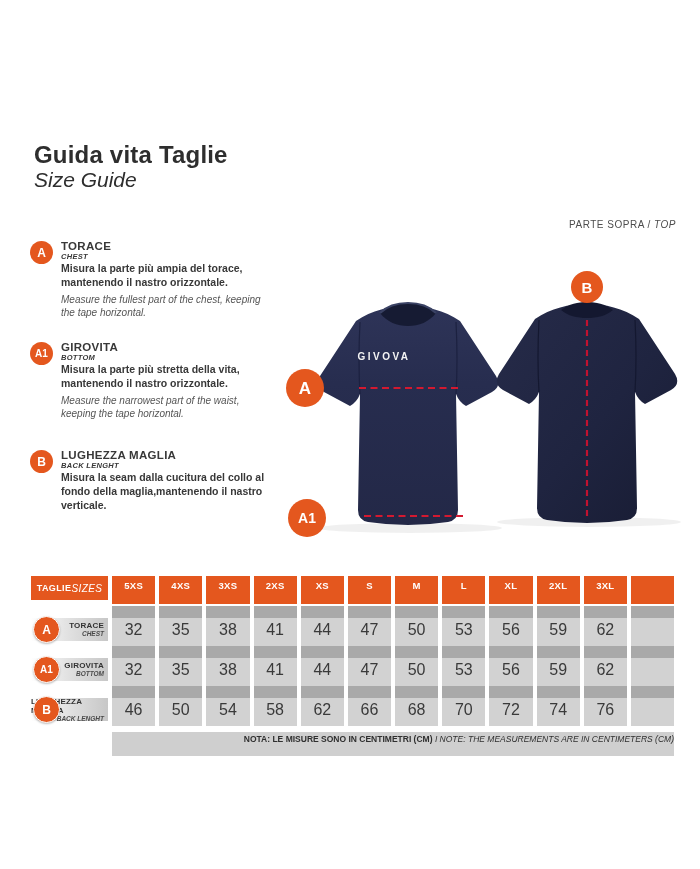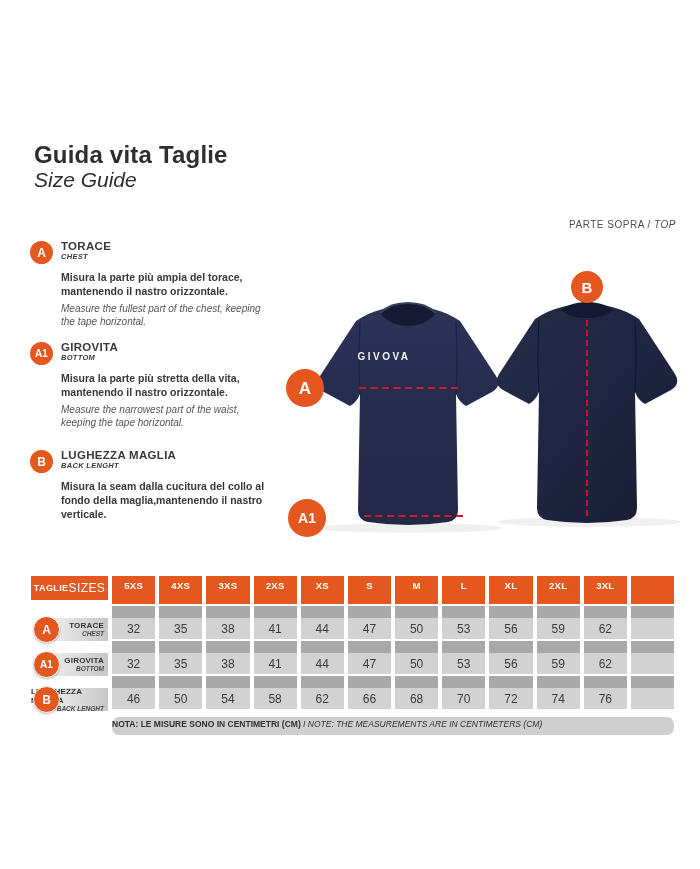--- a/index.html
+++ b/index.html
@@ -26,56 +26,56 @@
   .sec-b{top:449px;}
   .badge{
     position:absolute;left:0;top:1px;width:23px;height:23px;border-radius:50%;
     background:#e4571e;color:#fff;font-weight:bold;display:flex;align-items:center;justify-content:center;
   }
   .badge.sm{font-size:12px;}
   .badge.xs{font-size:10px;}
   .sec-text{margin-left:31px;}
   .sec-title{font-size:11.5px;font-weight:bold;color:#383838;letter-spacing:0.3px;line-height:1.05;}
   .sec-sub{font-size:7.5px;font-weight:bold;font-style:italic;color:#383838;letter-spacing:0.3px;}
-  .sec-it{margin-top:10px;width:235px;font-size:10.5px;font-weight:bold;color:#383838;line-height:1.33;}
+  .sec-it{margin-top:1px;width:235px;font-size:10.5px;font-weight:bold;color:#383838;line-height:1.33;}
   .sec-en{margin-top:3px;width:200px;font-size:10px;font-style:italic;color:#555555;line-height:1.33;}
 
   
   .shirts{left:280px;top:260px;width:420px;height:310px;}
 
   
   .size-table{left:31px;top:576px;width:643px;}
   .t-row{display:flex;gap:4px;}
   .t-row.header{margin-bottom:2px;}
   .label-col{width:77px;flex:0 0 77px;}
   .cell{flex:1 1 0;text-align:center;}
   .h-cell{background:#e4571e;color:#ffffff;font-weight:bold;font-size:9.5px;height:28px;line-height:20px;letter-spacing:0.3px;}
   .h-label{background:#e4571e;color:#ffffff;height:24px;display:flex;flex-direction:row;align-items:center;justify-content:center;}
   .h-label .l1{font-weight:bold;font-size:9px;line-height:10px;letter-spacing:0.4px;}
-  .h-label .l2{font-size:12px;line-height:9px;letter-spacing:0.4px;}
+  .h-label .l2{font-style:italic;font-size:10px;line-height:9px;letter-spacing:0.4px;}
   .band-cell{background:#a9a9a9;height:12px;}
   .spacer{background:transparent;}
-  .v-cell{background:#d2d2d2;height:21px;line-height:23px;font-size:12px;color:#3a3a3a;}
+  .v-cell{background:#d2d2d2;height:28px;line-height:23px;font-size:16px;color:#3a3a3a;}
   .v-label{
     position:relative;height:23px;
     background:linear-gradient(90deg,#ffffff 0%,#e3e3e3 45%,#c7c7c7 100%);
     display:flex;flex-direction:column;align-items:flex-end;justify-content:center;
     padding-right:4px;box-sizing:border-box;
   }
   .v-label .l-it{font-size:8px;font-weight:bold;color:#333333;line-height:9px;letter-spacing:0.2px;}
   .v-label .l-en{font-size:6.5px;font-style:italic;font-weight:bold;color:#4a4a4a;line-height:8px;}
   .t-badge{
     position:absolute;left:2px;top:-2px;width:25px;height:25px;border-radius:50%;
     background:#e4571e;color:#fff;font-weight:bold;display:flex;align-items:center;justify-content:center;
     border:1px solid #ffffff;box-shadow:0 1px 2px rgba(0,0,0,0.25);z-index:2;
   }
   .t-badge.sm{font-size:12px;}
   .t-badge.xs{font-size:10px;}
   .note-row{display:flex;gap:4px;margin-top:6px;}
-  .note-bar{flex:1 1 0;background:#cfcfcf;height:18px;line-height:14px;text-align:left;font-size:8.5px;color:#2f2f2f;white-space:nowrap;border-radius:7px;}
+  .note-bar{flex:1 1 0;background:#cfcfcf;height:24px;line-height:14px;text-align:right;font-size:8.5px;color:#2f2f2f;white-space:nowrap;}
   .note-bar .nb{font-weight:bold;}
   .note-bar .ni{font-style:italic;}
 </style>
 </head>
 <body>
 
 <div class="abs title-block">
   <div class="main-title">Guida vita Taglie</div>
   <div class="sub-title">Size Guide</div>
 </div>

